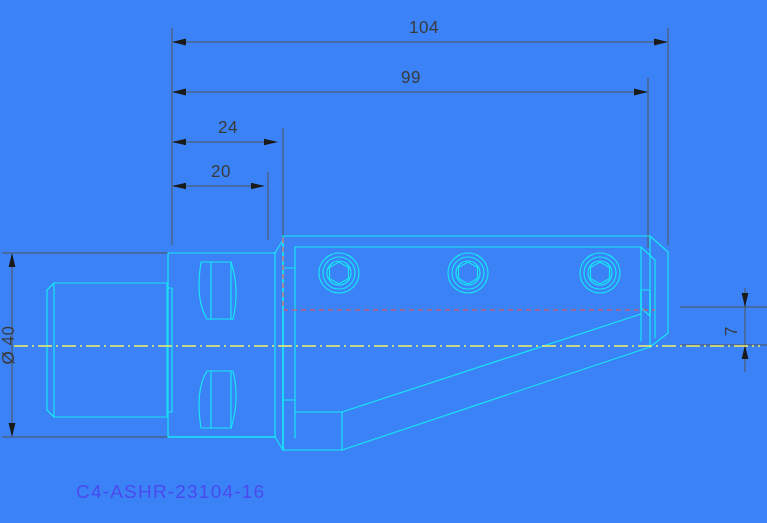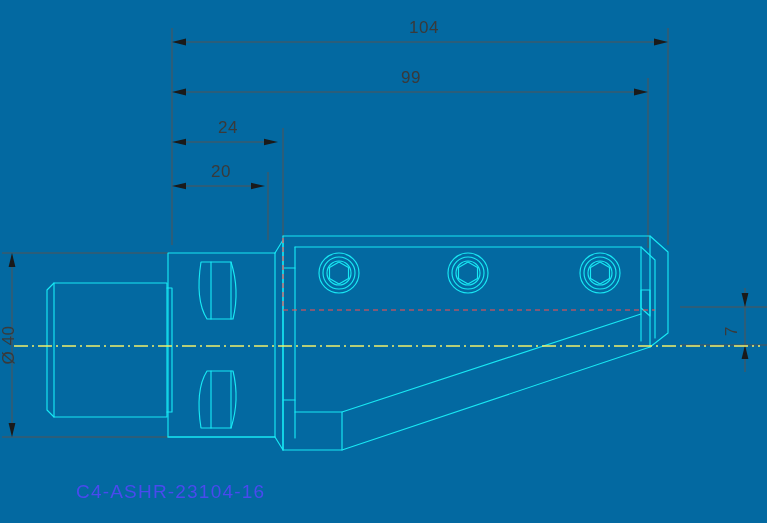--- a/index.html
+++ b/index.html
@@ -10,21 +10,21 @@
   body {
     width: 767px;
     height: 523px;
     font-family: "Liberation Sans", sans-serif;
     overflow: hidden;
   }
   #drawing-root {
     position: relative;
     width: 767px;
     height: 523px;
-    background: #0369a1;
+    background: #3b82f6;
   }
   svg#cad-canvas {
     display: block;
     width: 767px;
     height: 523px;
   }
   .dim-text {
     font-family: "Liberation Sans", sans-serif;
     font-size: 17px;
     fill: #3a3a3a;

